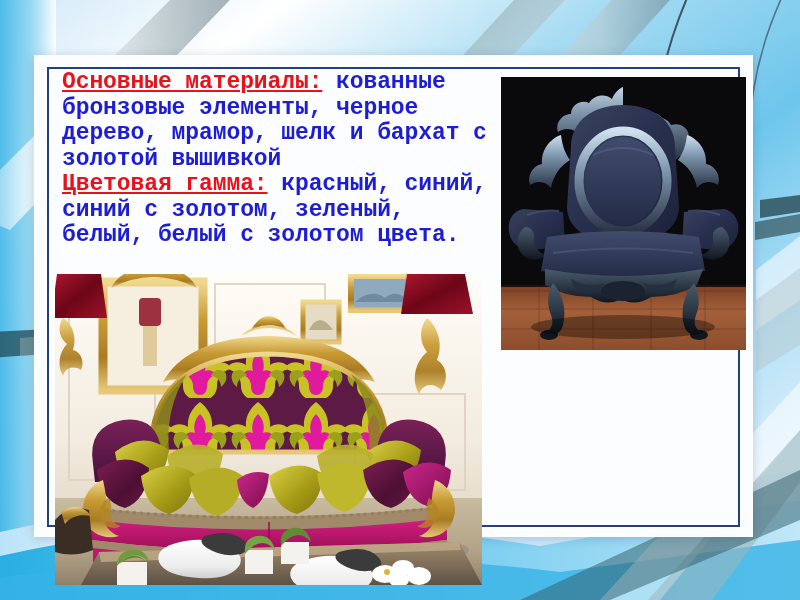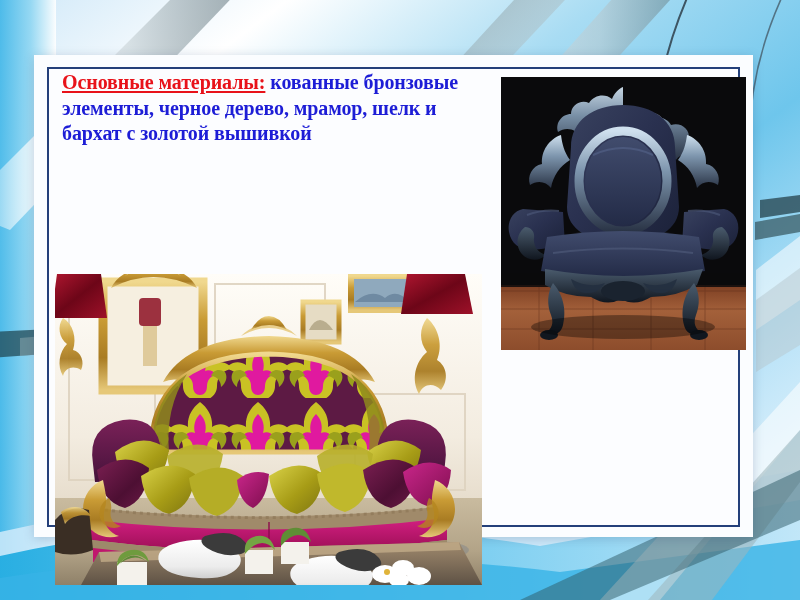--- a/index.html
+++ b/index.html
@@ -51,23 +51,23 @@
     background: #fcfdff;
     box-sizing: border-box;
   }
 
   
   .textblock {
     position: absolute;
     left: 62px;
     top: 70px;
     width: 430px;
-    font-family: Liberation Serif, serif;
+    font-family: Liberation Mono, monospace;
     font-weight: bold;
-    font-size: 20px;
+    font-size: 23px;
     line-height: 25.5px;
     color: #1d1dd6;
     letter-spacing: -0.1px;
   }
   .hd {
     color: #e8121a;
     text-decoration: underline;
     text-decoration-thickness: 2px;
     text-underline-offset: 2px;
   }
@@ -164,20 +164,23 @@
     <path d="M 648 600 L 800 430 L 800 482 L 712 600 Z" fill="#9fb6bc" opacity=".55"></path>
     <path d="M 520 600 L 800 470 L 800 520 L 610 600 Z" fill="#2d5a66" opacity=".5"></path>
   </svg>
 
   <div class="panel"></div>
   <div class="panel-inner-border"></div>
 
   <div class="textblock">
     <p style="margin:0">
       <span class="hd">Основные материалы:</span><span> кованные бронзовые элементы, черное дерево, мрамор, шелк и бархат с золотой вышивкой</span>
+    </p>
+    <p style="margin:0">
+      <span class="hd">Цветовая гамма:</span><span> красный, синий, синий с золотом, зеленый, белый, белый с золотом цвета.</span>
     </p>
   </div>
 
   <div class="img-chair">
     <svg viewBox="0 0 245 273" width="245" height="273">
       <defs>
         <linearGradient id="chFloor" x1="0" y1="0" x2="0" y2="1">
           <stop offset="0%" stop-color="#7d3f23"></stop>
           <stop offset="40%" stop-color="#a3603a"></stop>
           <stop offset="100%" stop-color="#8d4d2c"></stop>

